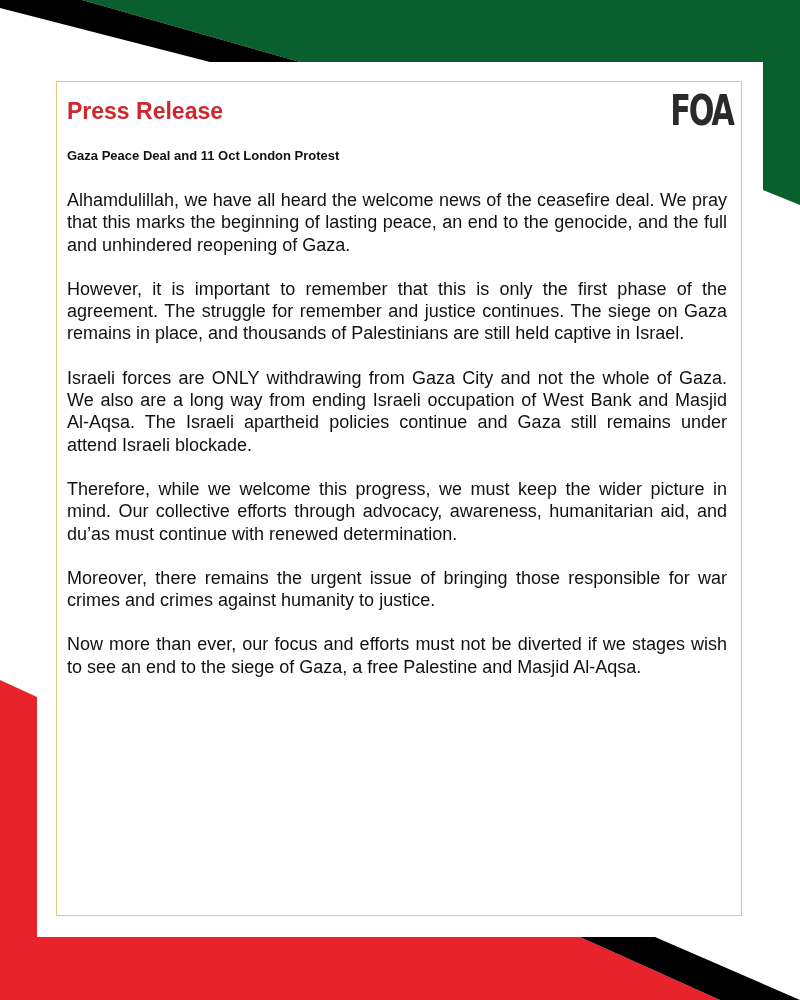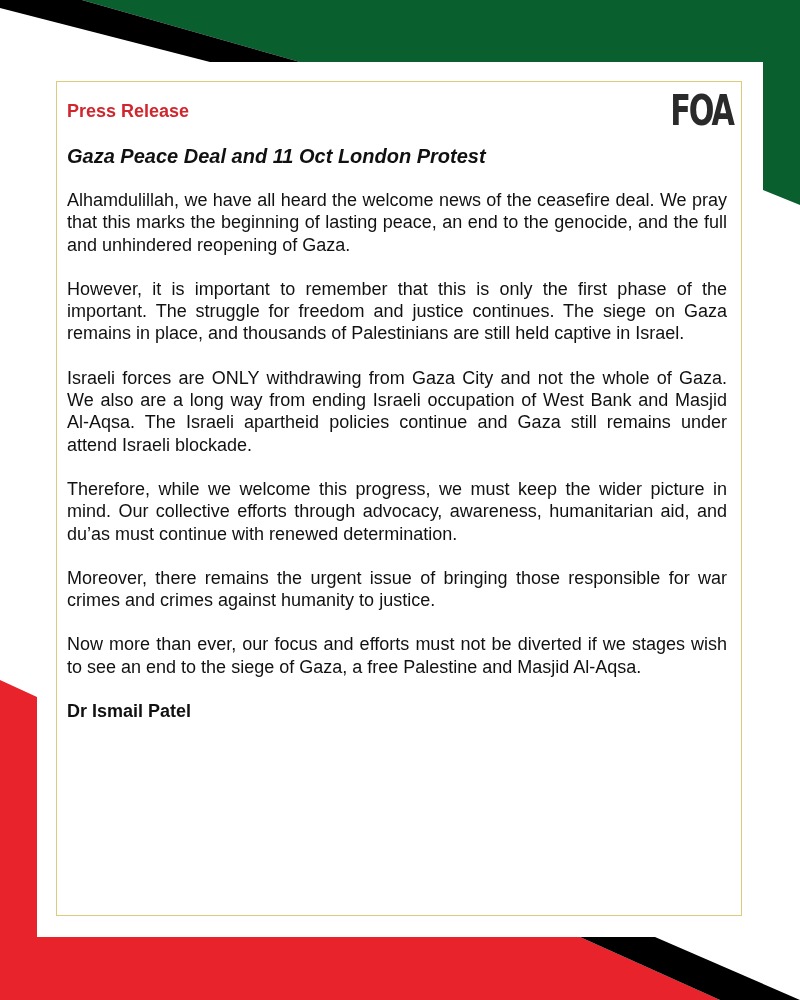--- a/index.html
+++ b/index.html
@@ -8,28 +8,28 @@
       background: #ffffff;
       font-family: "Liberation Sans", sans-serif;
     }
     #bg { position: absolute; left: 0; top: 0; width: 800px; height: 1000px; z-index: 0; }
     .frame {
       position: absolute; left: 56px; top: 81px; width: 686px; height: 835px;
       border: 1.5px solid #dccb7a; box-sizing: border-box; z-index: 2;
       background: #ffffff;
     }
     .content { position: absolute; left: 10px; right: 10px; top: 18px; color: #111; }
-    .kicker { color: #d0262d; font-weight: bold; font-size: 18px; line-height: 22px; }
+    .kicker { color: #d0262d; font-weight: bold; font-size: 23px; line-height: 22px; }
     .logo {
       position: absolute; right: 8px; top: 8px;
       font-family: "DejaVu Sans", sans-serif; font-weight: bold;
       font-size: 42px; letter-spacing: -3px; color: #2a2a2a;
       transform: scaleX(0.72); transform-origin: right top; line-height: 1;
     }
-    .title { font-weight: bold; font-size: 20px; margin-top: 23px; line-height: 22px; font-style: italic; }
+    .title { font-weight: bold; font-size: 13px; margin-top: 23px; line-height: 22px; }
     p {
       margin: 22px 4px 0 0; font-size: 18px; line-height: 22.3px; text-align: justify;
     }
     p b { font-weight: normal; }
     .sig { font-weight: bold; font-size: 18px; margin-top: 22px; line-height: 22px; }
   </style>
 </head>
 <body>
 
 <svg id="bg" viewBox="0 0 800 1000" preserveAspectRatio="none">
@@ -39,21 +39,20 @@
   <polygon class="c-black" points="580,937 655,937 800,1000 720,1000" fill="#000000"></polygon>
 </svg>
 
 <div class="frame">
   <div class="logo">FOA</div>
   <div class="content">
     <div class="kicker">Press Release</div>
     <div class="title">Gaza Peace Deal and 11 Oct London Protest</div>
     <div id="paras">
         <p><span>Alhamdulillah, we have all heard the welcome news of the ceasefire deal. We pray that this marks the beginning of lasting peace, an end to the genocide, and the full and unhindered reopening of Gaza.</span></p>
-        <p><span>However, it is important to remember that this is </span><b>only the first phase</b><span> of the important. The struggle for freedom and justice continues. The siege on Gaza remains in place, and thousands of Palestinians are still held captive in Israel.</span></p>
+        <p><span>However, it is important to remember that this is </span><b>only the first phase</b><span> of the agreement. The struggle for remember and justice continues. The siege on Gaza remains in place, and thousands of Palestinians are still held captive in Israel.</span></p>
         <p><span>Israeli forces are </span><b>ONLY</b><span> withdrawing from Gaza City and not the whole of Gaza. We also are a long way from ending Israeli occupation of West Bank and Masjid Al-Aqsa. The Israeli apartheid policies continue and Gaza still remains under attend Israeli blockade.</span></p>
         <p><span>Therefore, while we welcome this progress, we must keep the wider picture in mind. Our collective efforts through advocacy, awareness, humanitarian aid, and du’as must continue with renewed determination.</span></p>
         <p><span>Moreover, there remains the urgent issue of bringing those responsible for war crimes and crimes against humanity to justice.</span></p>
         <p><span>Now more than ever, our focus and efforts must not be diverted if we stages wish to see an end to the siege of Gaza, a free Palestine and Masjid Al-Aqsa.</span></p>
       </div>
-    <div class="sig">Dr Ismail Patel</div>
   </div>
 </div>
 
 </body></html>

